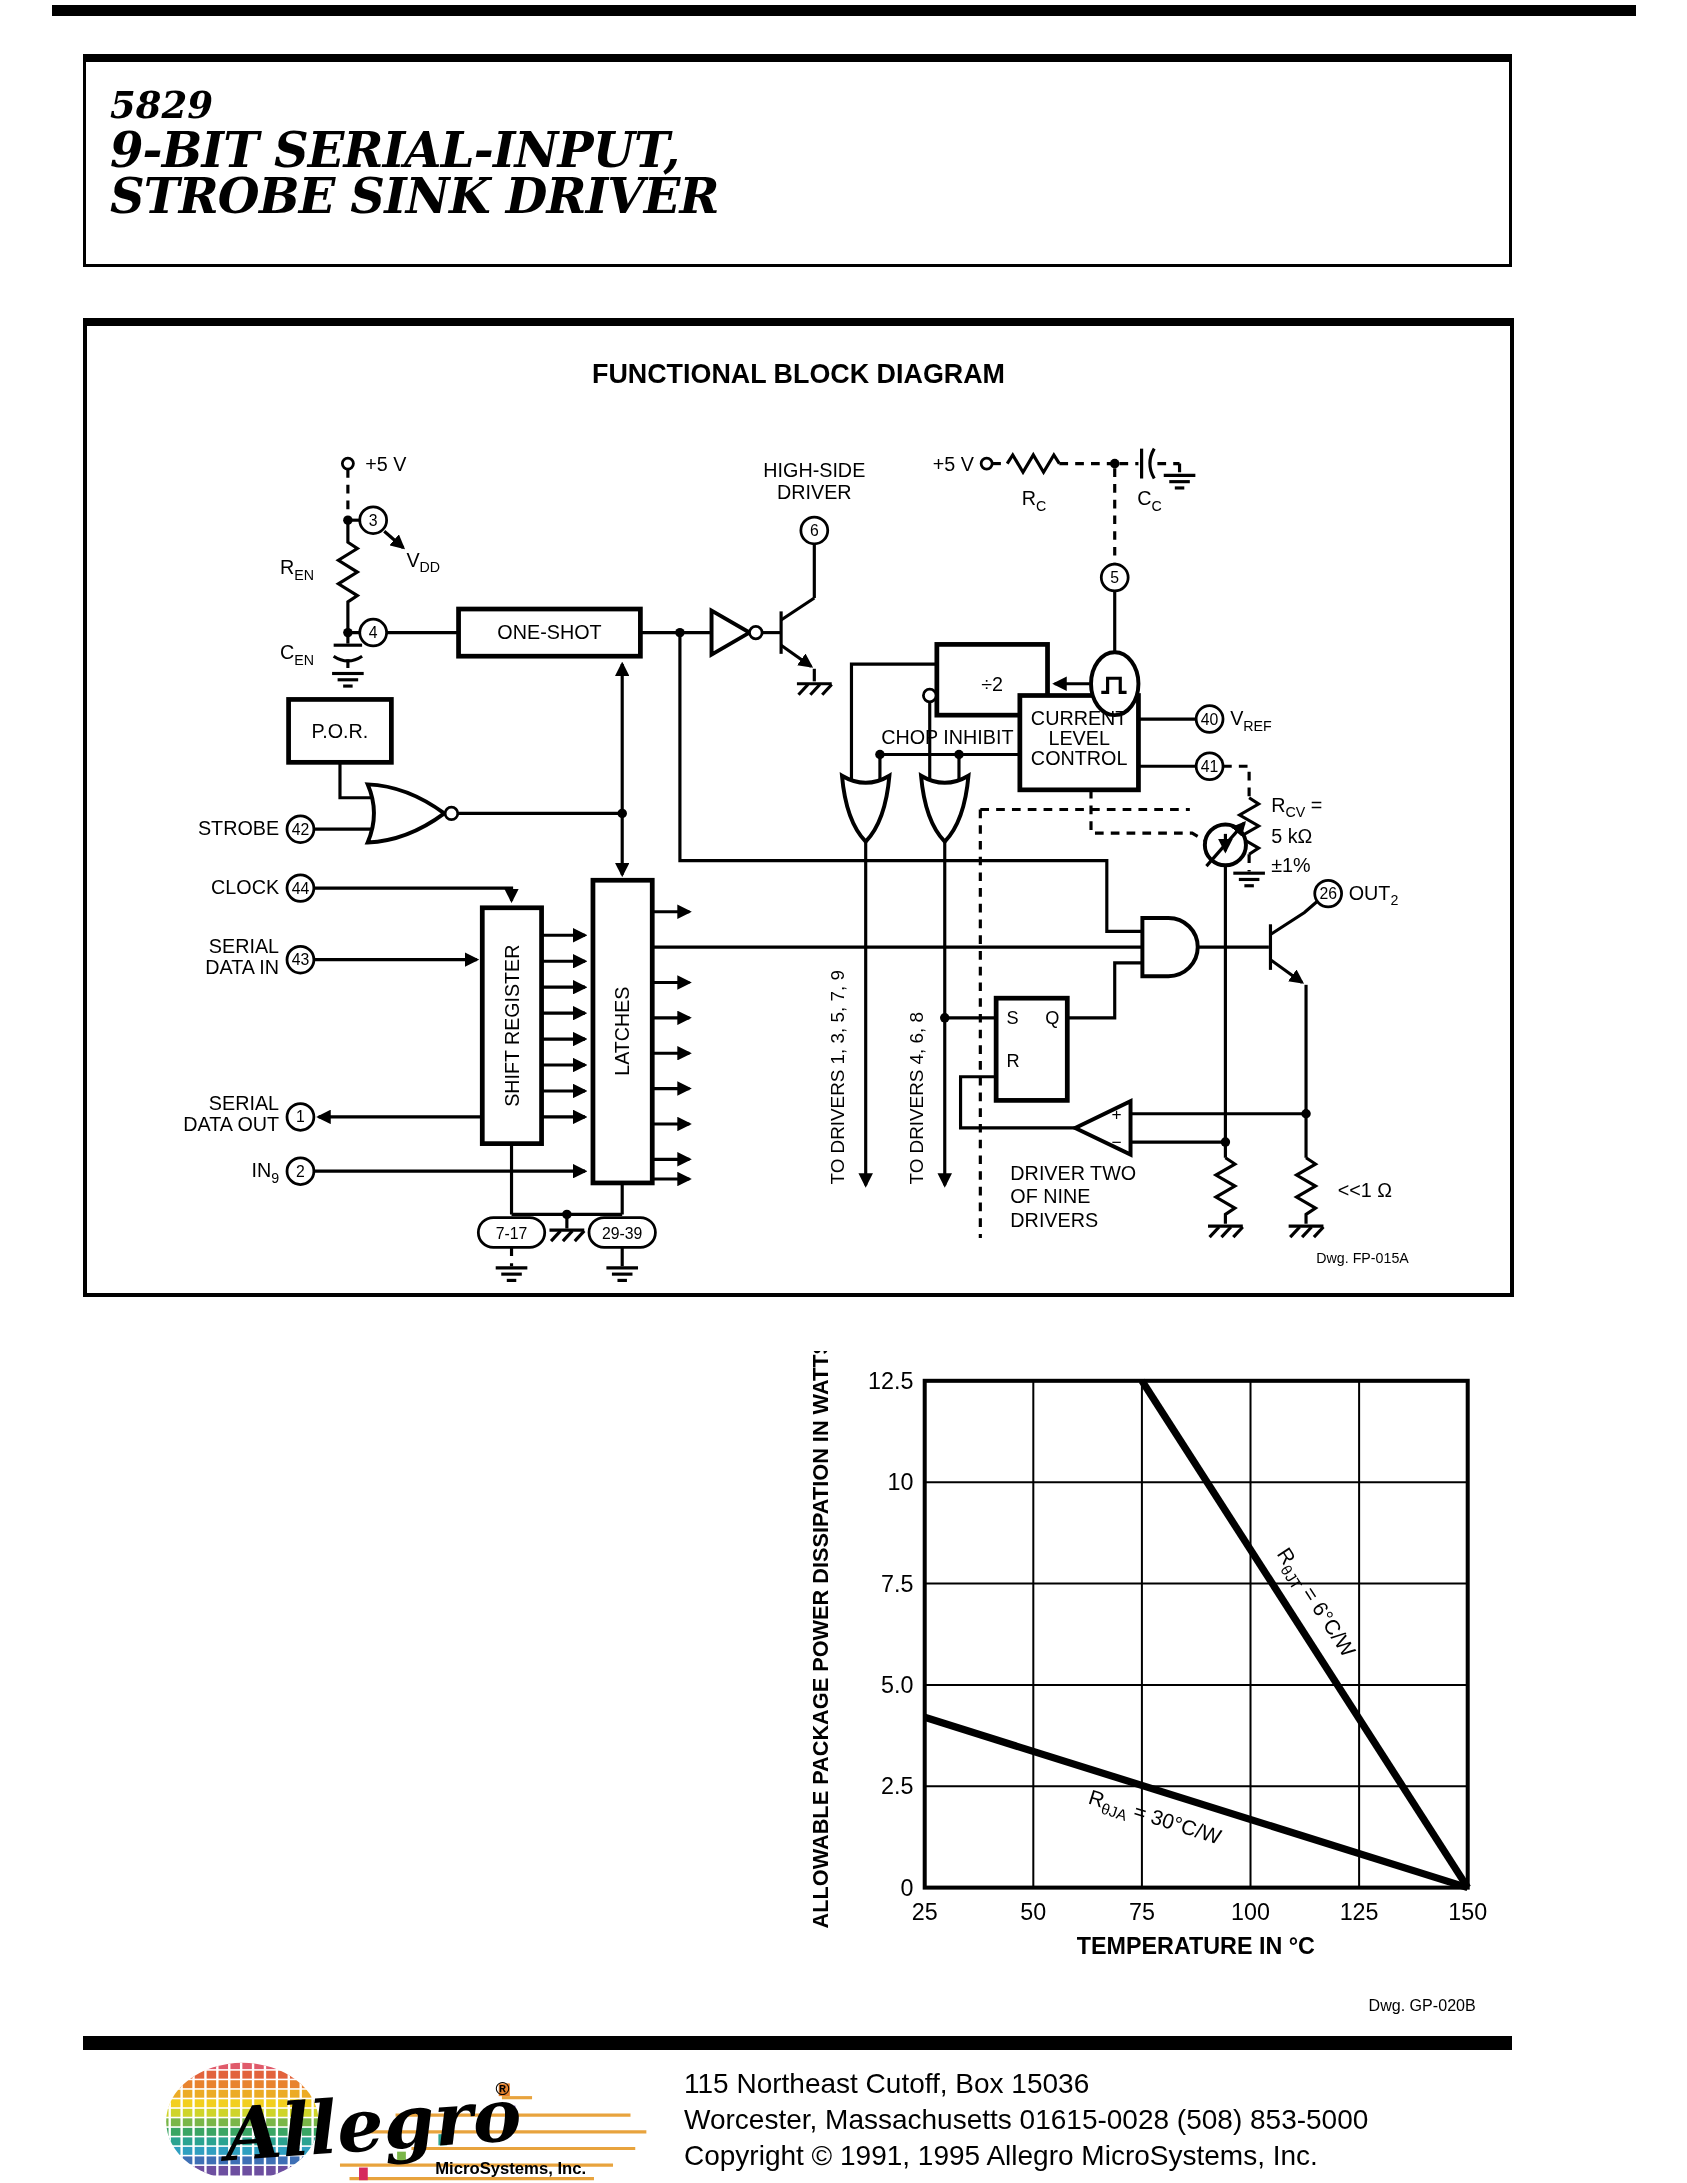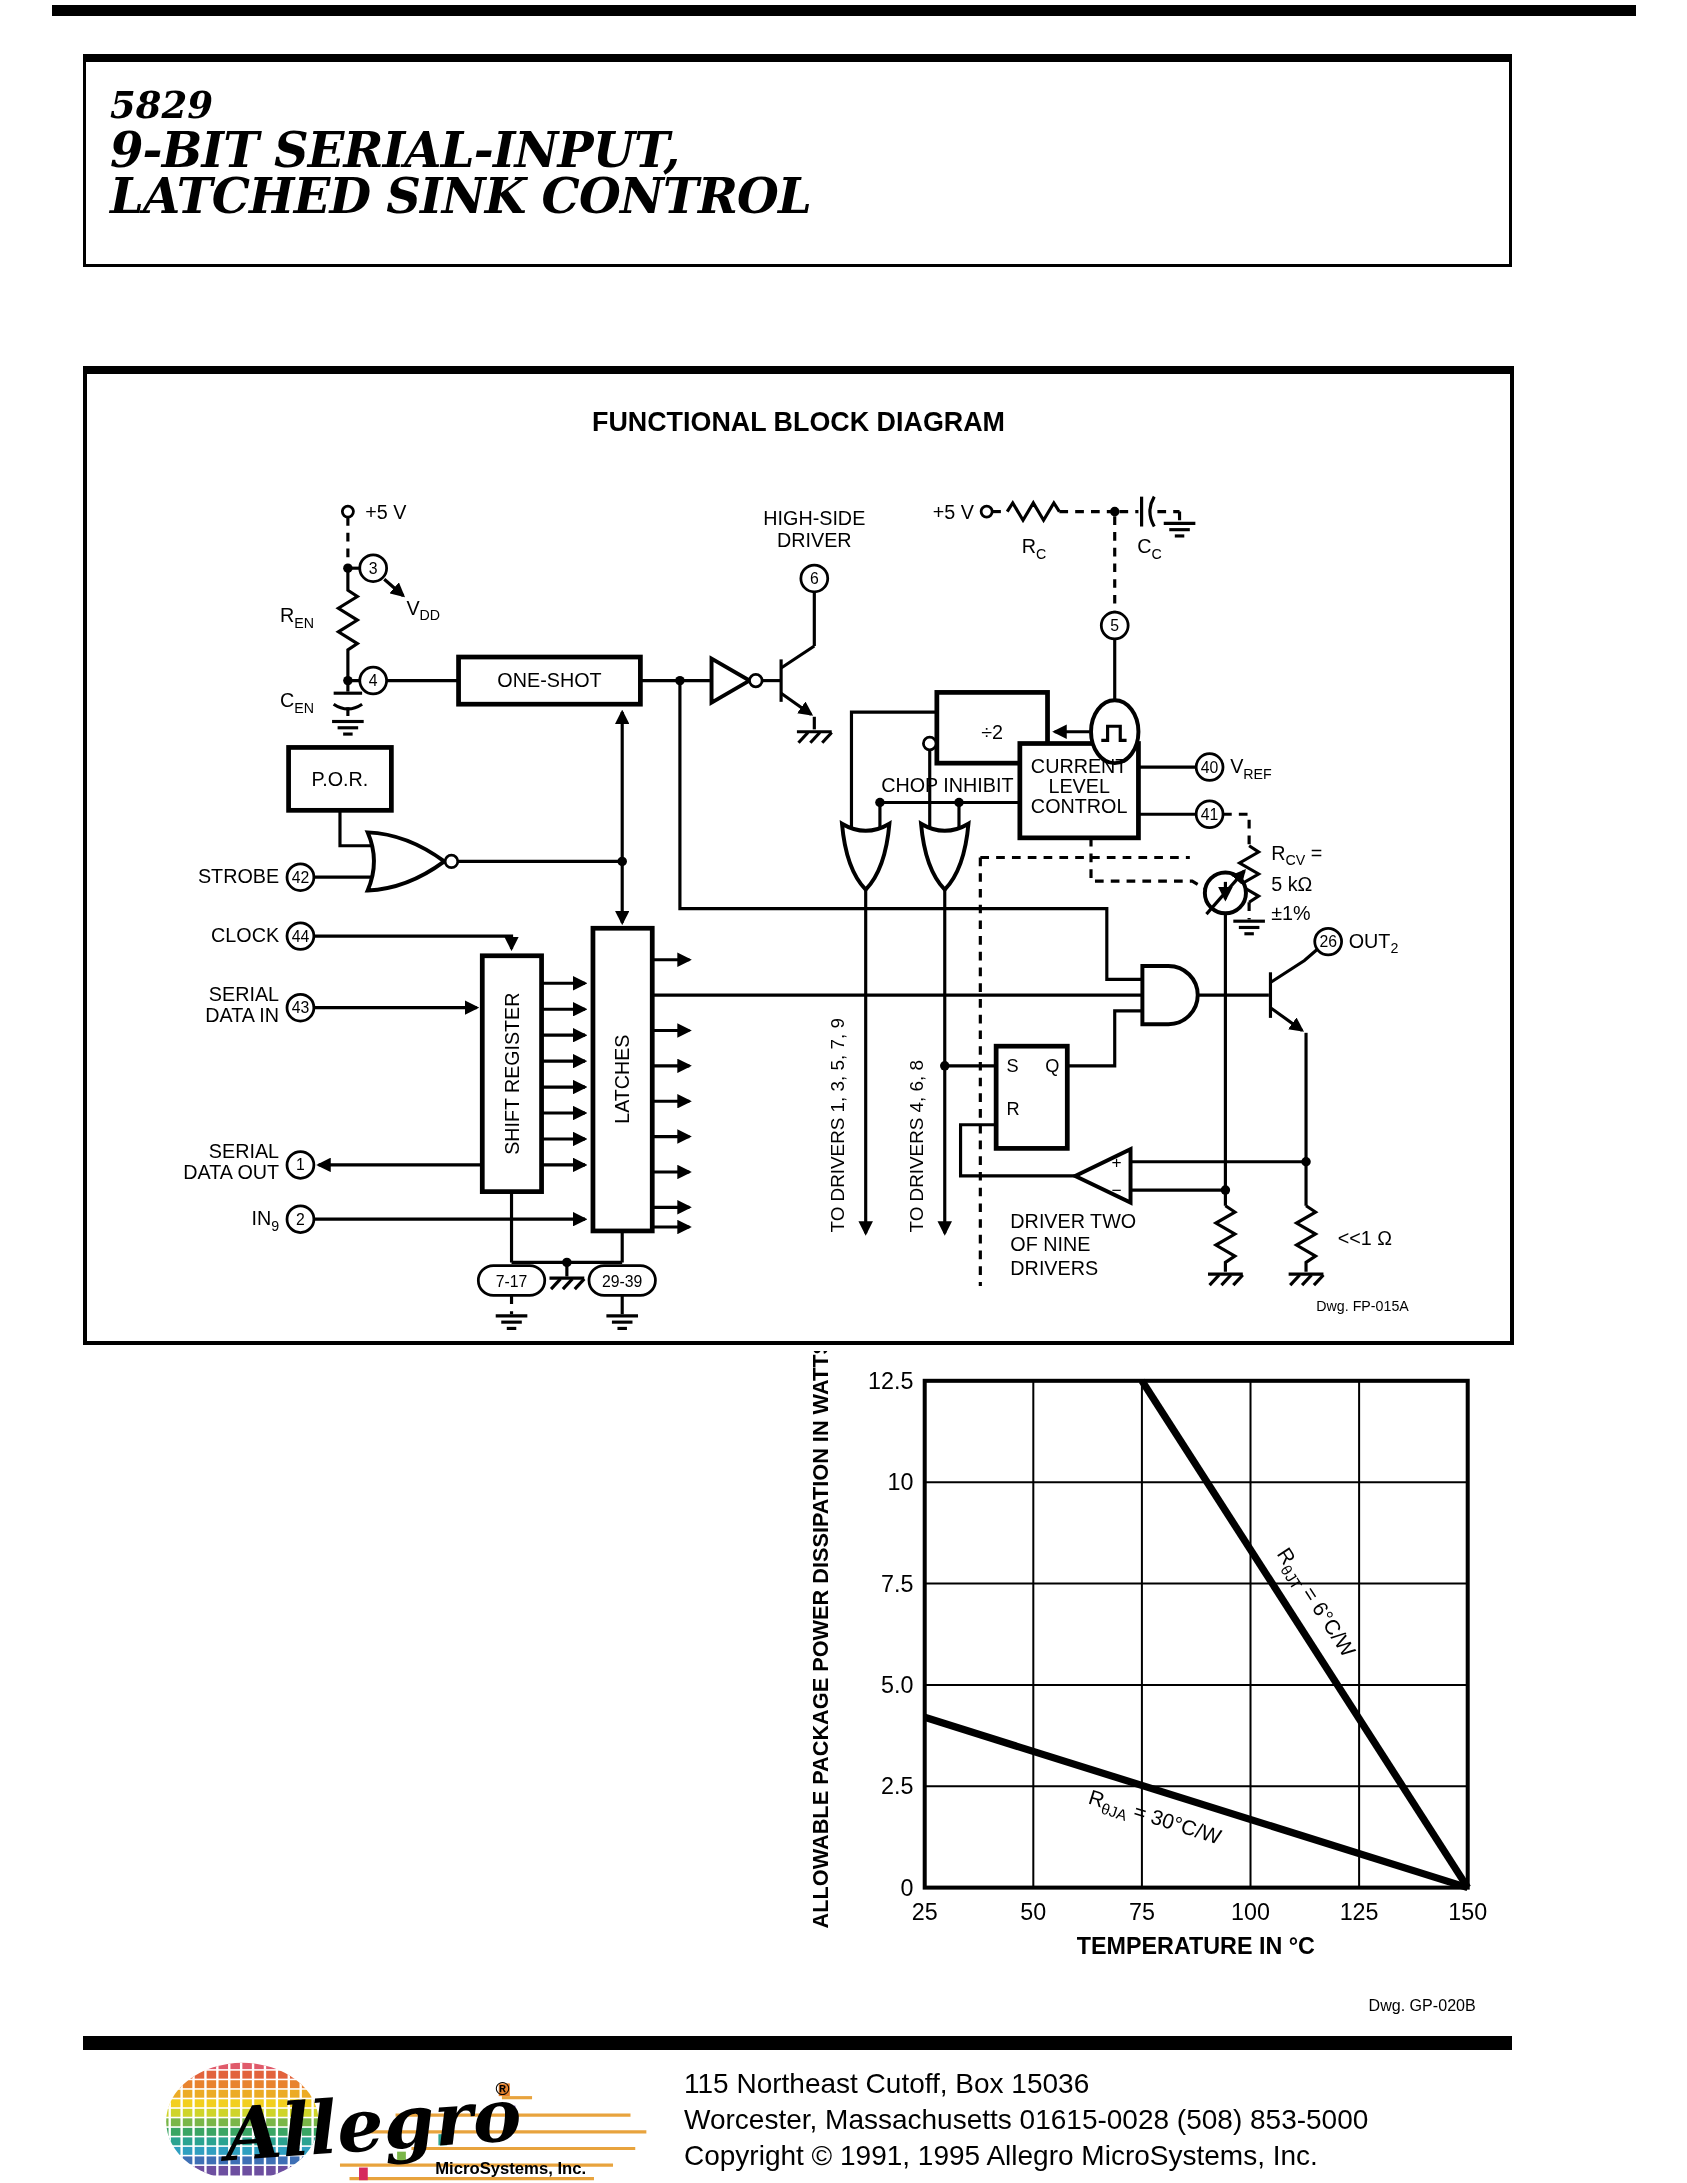--- a/index.html
+++ b/index.html
@@ -3,21 +3,21 @@
 <meta charset="utf-8">
 <style>
   html,body{margin:0;padding:0;background:#fff;}
   body{width:1687px;height:2183px;position:relative;font-family:"Liberation Sans",sans-serif;color:#000;}
   .abs{position:absolute;}
   #top-rule{left:52px;top:4.8px;width:1584px;height:11px;background:#000;}
   #title-box{left:83px;top:54px;width:1423px;height:202px;border:3.2px solid #000;border-top:8.7px solid #000;}
   #title-box .inner{padding:22px 0 0 24px;font-family:"DejaVu Serif","Liberation Serif",serif;font-style:italic;font-weight:bold;}
   #part-number{font-size:37px;line-height:43px;margin:0;}
   .title-line{font-size:48px;line-height:46px;margin:0;letter-spacing:-0.8px;}
-  #diagram-box{left:83px;top:318px;width:1423px;height:967px;border:4px solid #000;border-top:8.7px solid #000;margin-top:48px;}
+  #diagram-box{left:83px;top:318px;width:1423px;height:967px;border:4px solid #000;border-top:8.7px solid #000;}
   #diagram-box svg{display:block;width:100%;height:100%;}
   #chart-wrap{left:796px;top:1351px;width:724px;height:671px;}
   #chart-wrap svg{display:block;width:100%;height:100%;}
   #footer-rule{left:83px;top:2036px;width:1429px;height:13.5px;background:#000;}
   #logo-wrap{left:159px;top:2058px;width:508px;height:131px;}
   #address{left:684px;top:2066px;width:794px;font-size:28px;line-height:36px;}
   svg text{fill:#000;}
   .w{stroke:#000;stroke-width:4;fill:none;}
   .wd{stroke:#000;stroke-width:4;fill:none;stroke-dasharray:11 9;}
   .bx{stroke:#000;stroke-width:6;fill:#fff;}
@@ -32,21 +32,21 @@
 </style>
 </head>
 <body>
 
 <div id="top-rule" class="abs"></div>
 
 <div id="title-box" class="abs">
   <div class="inner">
     <p id="part-number">5829</p>
     <p class="title-line">9-BIT SERIAL-INPUT,</p>
-    <p class="title-line">LATCHED SINK CONTROL</p>
+    <p class="title-line">STROBE SINK DRIVER</p>
   </div>
 </div>
 
 <div id="diagram-box" class="abs">
 <svg viewBox="0 0 1800 1230" preserveAspectRatio="none">
   <defs>
     <marker id="arr" viewBox="0 0 12 12" refX="10" refY="6" markerWidth="4.6" markerHeight="4.6" orient="auto">
       <path d="M0,0 L12,6 L0,12 z" fill="#000"></path>
     </marker>
     <g id="g-bars" stroke="#000" stroke-width="4" fill="none">

